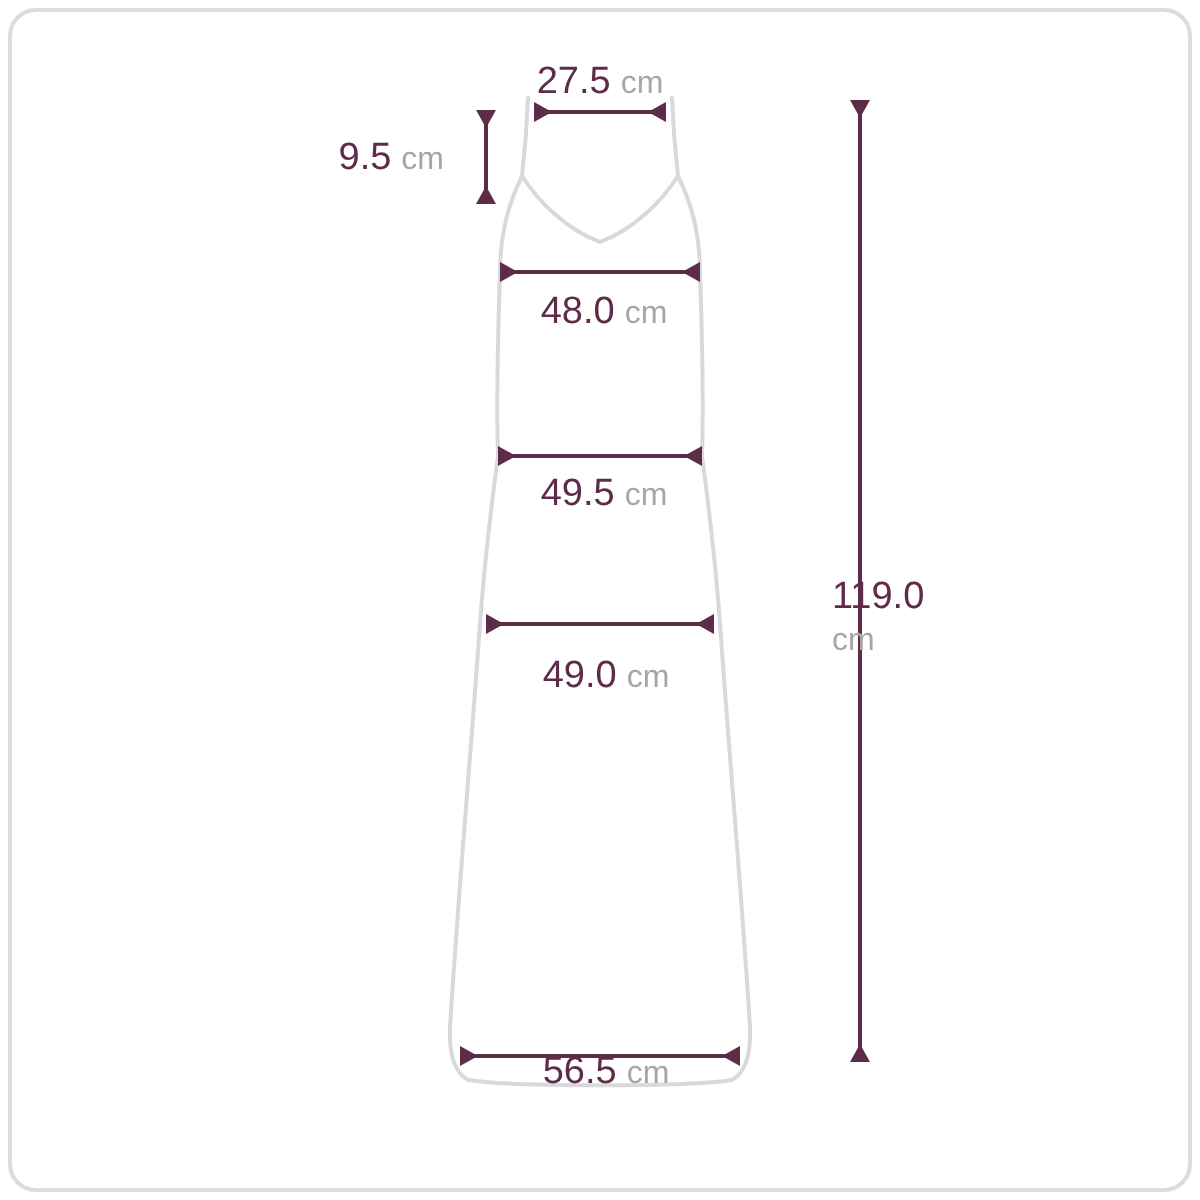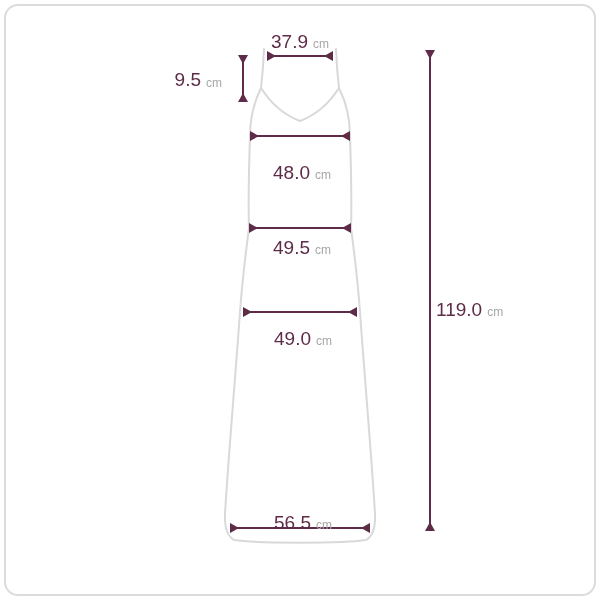--- a/index.html
+++ b/index.html
@@ -24,21 +24,21 @@
   }
   svg.diagram{position:absolute;left:0;top:0;width:600px;height:600px;}
   .outline{stroke:var(--garment-outline);stroke-width:2;fill:none;stroke-linecap:round;stroke-linejoin:round;}
   .mline{stroke:var(--measure-accent);stroke-width:2;}
   .mhead{fill:var(--measure-accent);}
   .mlabel{
     position:absolute;white-space:nowrap;
     display:flex;align-items:baseline;gap:5px;
     font-size:19px;line-height:1;color:var(--value-text);
   }
-  .mlabel .unit{font-size:12px;color:var(--unit-text);}
+  .mlabel .unit{font-size:16px;color:var(--unit-text);}
   .anchor-center{transform:translate(-50%,-50%);}
   .anchor-right{transform:translate(-100%,-50%);align-items:flex-end;}
   .anchor-left{transform:translate(0,-50%);}
 </style>
 </head>
 <body>
 
 <div class="card"></div>
 
 <svg class="diagram" viewBox="0 0 600 600" aria-hidden="true">
@@ -98,45 +98,45 @@
   </g>
 
   <g>
     <line class="mline" x1="430" y1="51" x2="430" y2="530"></line>
     <polygon class="mhead" points="425,50 435,50 430,59"></polygon>
     <polygon class="mhead" points="425,531 435,531 430,522"></polygon>
   </g>
 </svg>
 
 <div class="mlabel anchor-center" style="left:300px;top:41px;">
-  <span class="value">37.9</span>
+  <span class="value">27.5</span>
   <span class="unit">cm</span>
 </div>
 
 <div class="mlabel anchor-right" style="left:222px;top:79px;">
   <span class="value">9.5</span>
   <span class="unit">cm</span>
 </div>
 
-<div class="mlabel anchor-center" style="left:302px;top:172px;text-align:right;">
+<div class="mlabel anchor-center" style="left:302px;top:156px;text-align:right;">
   <span class="value">48.0</span>
   <span class="unit">cm</span>
 </div>
 
 <div class="mlabel anchor-center" style="left:302px;top:247px;text-align:right;">
   <span class="value">49.5</span>
   <span class="unit">cm</span>
 </div>
 
 <div class="mlabel anchor-center" style="left:303px;top:338px;justify-content:space-between;">
   <span class="value">49.0</span>
   <span class="unit">cm</span>
 </div>
 
-<div class="mlabel anchor-center" style="left:303px;top:522px;">
+<div class="mlabel anchor-center" style="left:303px;top:536px;">
   <span class="value">56.5</span>
   <span class="unit">cm</span>
 </div>
 
-<div class="mlabel anchor-left" style="left:436px;top:309px;">
+<div class="mlabel anchor-left" style="left:416px;top:309px;flex-direction:column;">
   <span class="value">119.0</span>
   <span class="unit">cm</span>
 </div>
 
 </body></html>

